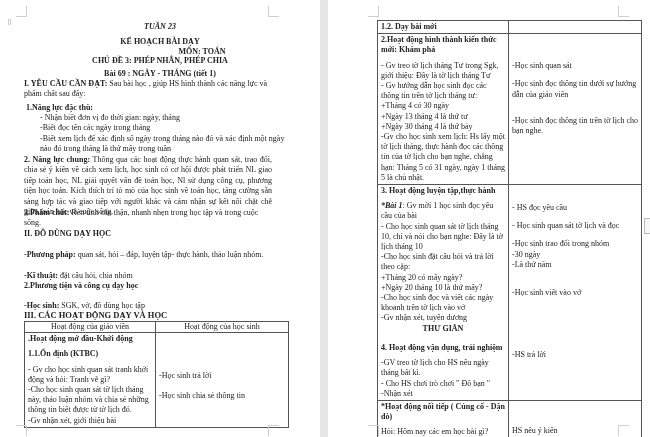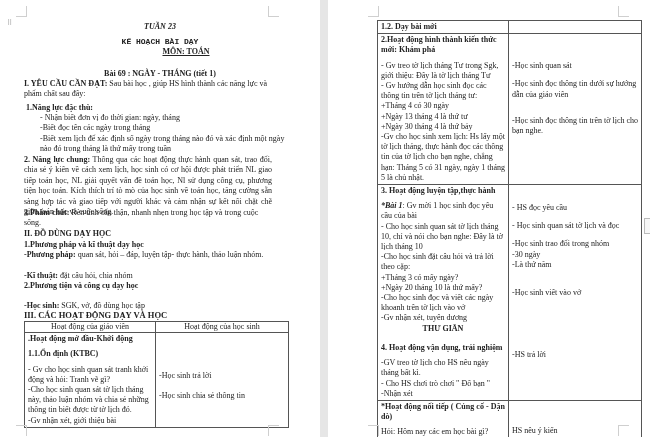--- a/index.html
+++ b/index.html
@@ -23,22 +23,23 @@
 </style>
 </head>
 <body>
 
 <div class="page" id="page-left">
   <div class="corner" style="left:16px;top:6px;width:10px;height:10px;border-right-width:1px;border-bottom-width:1px;"></div>
   <div class="corner" style="left:268px;top:6px;border-left-width:1px;border-bottom-width:1px;"></div>
   <div class="grip">⠿</div>
 
   <div class="doc-text center b" style="left:0;width:320px;top:22px;font-style:italic;">TUẦN 23</div>
-  <div class="doc-text center b" style="left:0;width:320px;top:37px;line-height:9.5px;font-family:Liberation Mono, monospace;">KẾ HOẠCH BÀI DẠY</div>
-  <div class="doc-text center b" style="left:0;width:372px;top:47px;line-height:9.5px;text-decoration:underline;">MÔN: TOÁN</div>
+  <div class="doc-text center b" style="left:0;width:320px;top:37px;line-height:9.5px;">KẾ HOẠCH BÀI DẠY</div>
+  <div class="doc-text center b" style="left:16px;width:372px;top:47px;line-height:9.5px;">MÔN: TOÁN</div>
+  <div class="doc-text center b" style="left:0;width:320px;top:56px;line-height:9.5px;">CHỦ ĐỀ 3: PHÉP NHÂN, PHÉP CHIA</div>
   <div class="doc-text center b" style="left:0;width:320px;top:69px;">Bài 69 :  NGÀY - THÁNG (tiết 1)</div>
 
   <div class="doc-text" style="left:24px;width:246px;top:79px;">
     <span class="b">I. YÊU CẦU CẦN ĐẠT:</span><span> Sau bài học , giúp HS hình thành các năng lực và phẩm chất sau đây:</span>
   </div>
 
   <div class="doc-text b" style="left:26px;top:103px;">1.Năng lực đặc thù:</div>
   <div class="doc-text" style="left:40px;width:246px;top:113px;">
     <span class="blk">- Nhận biết đơn vị đo thời gian: ngày, tháng</span>
     <span class="blk">-Biết đọc tên các ngày trong tháng</span>
@@ -47,21 +48,20 @@
 
   <div class="doc-text" style="left:24px;width:248px;top:155px;text-align:justify;">
     <span class="b">2. Năng lực chung:</span><span> Thông qua các hoạt động thực hành quan sát, trao đổi, chia sẻ ý kiến về cách xem lịch, học sinh có cơ hội được phát triển NL giao tiếp toán học, NL giải quyết vấn đề toán học, Nl sử dụng công cụ, phương tiện học toán. Kích thích trí tò mò của học sinh về toán học, tăng cường sẵn sàng hợp tác và giao tiếp với người khác và cảm nhận sự kết nối chặt chẽ giữa toán học và cuộc sống.</span>
   </div>
 
   <div class="doc-text" style="left:24px;width:246px;top:208px;">
     <span class="b">3.Phẩm chất:</span><span> Rèn tính cẩn thận, nhanh nhẹn trong học tập và trong cuộc sống.</span>
   </div>
 
   <div class="doc-text b" style="left:24px;top:229px;">II. ĐỒ DÙNG DẠY HỌC</div>
-  <div class="doc-text b" style="left:24px;top:240px;">1.Phương pháp và kĩ thuật dạy học</div>
   <div class="doc-text" style="left:24px;width:248px;top:250px;text-align:justify;">
     <span class="b">-Phương pháp:</span><span> quan sát, hỏi – đáp, luyện tập- thực hành, thảo luận nhóm.</span>
   </div>
   <div class="doc-text" style="left:24px;top:271px;">
     <span class="b">-Kĩ thuật:</span><span> đặt câu hỏi, chia nhóm</span>
   </div>
   <div class="doc-text b" style="left:24px;top:281px;">2.Phương tiện và công cụ dạy học</div>
   <div class="doc-text b" style="left:24px;top:310px;font-size:8.5px;">III. CÁC HOẠT ĐỘNG DẠY VÀ HỌC</div>
   <div class="doc-text" style="left:24px;top:301px;">
     <span class="b">-Học sinh:</span><span> SGK, vở, đồ dùng học tập</span>
@@ -135,21 +135,21 @@
         <span class="blk">-Học sinh đọc thông tin trên tờ lịch cho bạn nghe.</span>
       </td>
     </tr>
     <tr>
       <td style="height:190px;">
         <span class="blk b">3. Hoạt động luyện tập,thực hành</span>
         <span class="blk gap"></span>
         <span class="blk"><span class="b i">*Bài 1</span><span>: Gv mời 1 học sinh đọc yêu cầu của bài</span></span>
         <span class="blk">- Cho học sinh quan sát tờ lịch tháng 10, chỉ và nói cho bạn nghe: Đây là tờ lịch tháng 10</span>
         <span class="blk">-Cho học sinh đặt câu hỏi và trả lời theo cặp:</span>
-        <span class="blk">+Tháng 3 có mấy ngày?</span>
+        <span class="blk">+Tháng 20 có mấy ngày?</span>
         <span class="blk">+Ngày 20 tháng 10 là thứ mấy?</span>
         <span class="blk">-Cho học sinh đọc và viết các ngày khoanh trên tờ lịch vào vở</span>
         <span class="blk">-Gv nhận xét, tuyên dương</span>
         <span class="blk b center">THƯ GIÃN</span>
         <span class="blk" style="height:9px;"></span>
         <span class="blk b">4. Hoạt động vận dụng, trải nghiệm</span>
         <span class="blk gap"></span>
         <span class="blk">-GV treo tờ lịch cho HS nêu ngày tháng bất kì.</span>
         <span class="blk">- Cho HS chơi trò chơi " Đố bạn "</span>
         <span class="blk">-Nhận xét</span>

